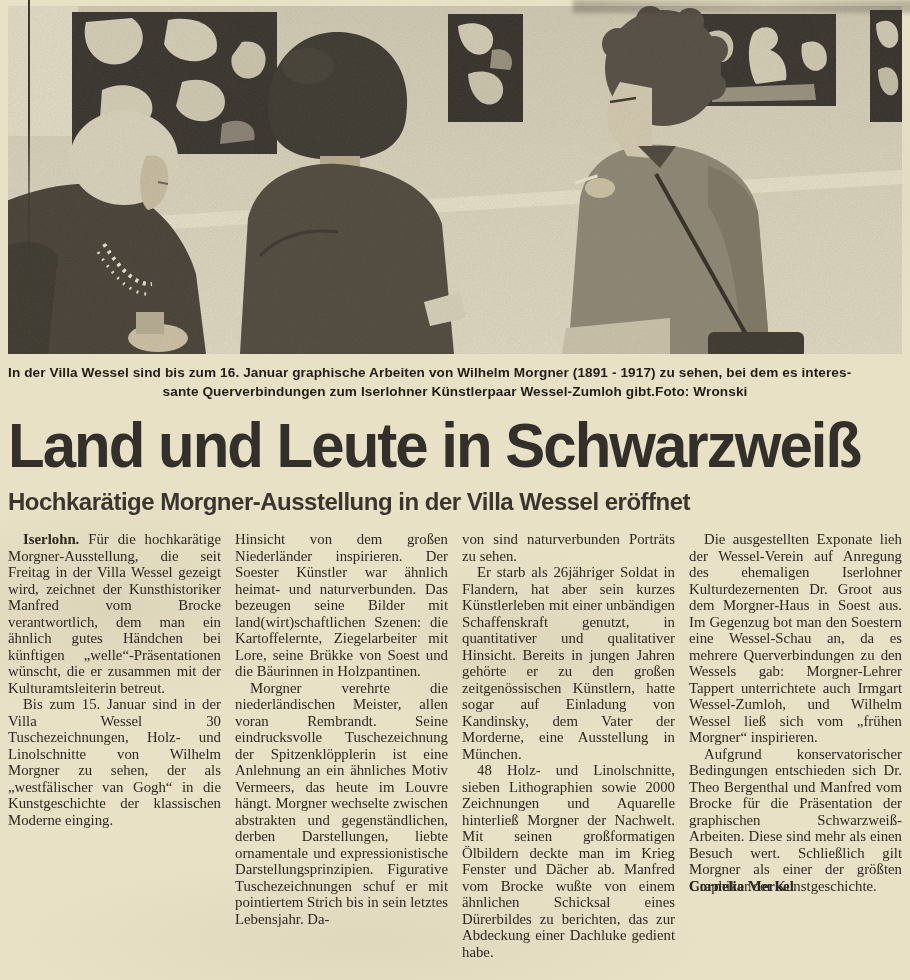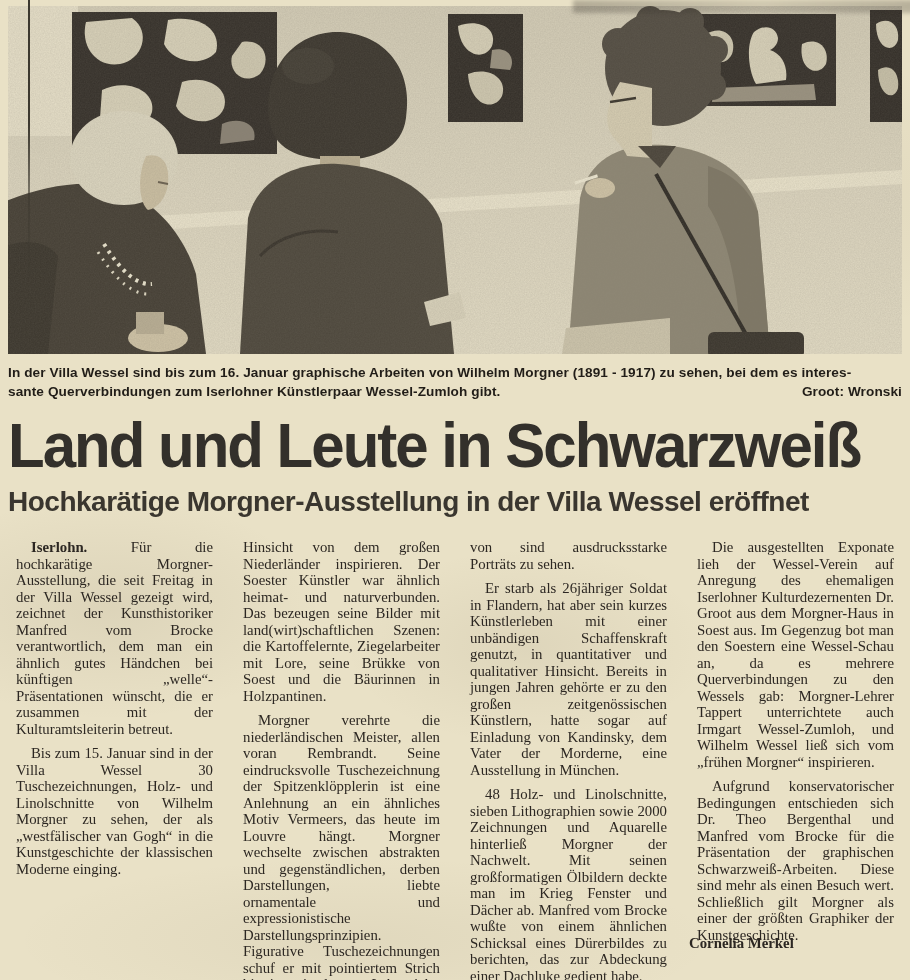--- a/index.html
+++ b/index.html
@@ -27,41 +27,41 @@
     filter:blur(2px);opacity:.55;z-index:3;
   }
   figure.photo{margin:0;width:894px;height:348px;position:relative;}
   figure.photo svg{display:block;width:100%;height:100%;}
   .caption{
     margin-top:9px;
     font-family:"Liberation Sans", sans-serif;
     font-weight:bold;font-size:13.6px;line-height:19px;color:#211d18;
     letter-spacing:.1px;
   }
-  .cap-line2{display:flex;justify-content:space-between;}
+  .cap-line2{display:flex;justify-content:center;}
   h1.headline{
     margin:13px 0 0 0;
     font-family:"Liberation Sans", sans-serif;
     font-weight:bold;font-size:60px;line-height:62px;
     letter-spacing:-2px;color:#33302b;white-space:nowrap;
     transform:scaleY(1.04);transform-origin:left top;
   }
   h2.subheadline{
     margin:10px 0 0 0;
     font-family:"Liberation Sans", sans-serif;
-    font-weight:bold;font-size:28px;line-height:32px;
+    font-weight:bold;font-size:24px;line-height:32px;
     letter-spacing:-.5px;color:#3a362f;white-space:nowrap;
   }
   .columns{
     margin-top:13px;
     display:grid;grid-template-columns:repeat(4,1fr);column-gap:14px;
     font-size:14.8px;line-height:16.5px;text-align:justify;
     color:#2c2722;
   }
-  .columns p{margin:8px;hyphens:none;}
+  .columns p{margin:0;hyphens:none;}
   .columns p.indent{text-indent:15px;}
   .byline{font-weight:bold;margin-top:-16.5px;}
 </style>
 </head>
 <body>
 
 <div class="page">
   <div class="fold-line"></div>
   <div class="bleed-smudge"></div>
 
@@ -157,38 +157,38 @@
       </g>
 
       <rect x="0" y="0" width="894" height="348" filter="url(#grain)" opacity="0.45"></rect>
     </svg>
   </figure>
 
   <div class="caption">
     <div class="cap-line">In der Villa Wessel sind bis zum 16. Januar graphische Arbeiten von Wilhelm Morgner (1891 - 1917) zu sehen, bei dem es interes-</div>
     <div class="cap-line2">
       <span>sante Querverbindungen zum Iserlohner Künstlerpaar Wessel-Zumloh gibt.</span>
-      <span class="credit">Groot: Wronski</span>
+      <span class="credit">Foto: Wronski</span>
     </div>
   </div>
 
   <h1 class="headline">Land und Leute in Schwarzweiß</h1>
   <h2 class="subheadline">Hochkarätige Morgner-Ausstellung in der Villa Wessel eröffnet</h2>
 
   <div class="columns">
       <div>
         <p class="indent"><b>Iserlohn. </b>Für die hochkarätige Morgner-Ausstellung, die seit Freitag in der Villa Wessel gezeigt wird, zeichnet der Kunsthistoriker Manfred vom Brocke verantwortlich, dem man ein ähnlich gutes Händchen bei künftigen „welle“-Präsentationen wünscht, die er zusammen mit der Kulturamtsleiterin betreut.</p>
         <p class="indent">Bis zum 15. Januar sind in der Villa Wessel 30 Tuschezeichnungen, Holz- und Linolschnitte von Wilhelm Morgner zu sehen, der als „westfälischer van Gogh“ in die Kunstgeschichte der klassischen Moderne einging.</p>
       </div>
       <div>
         <p>Hinsicht von dem großen Niederländer inspirieren. Der Soester Künstler war ähnlich heimat- und naturverbunden. Das bezeugen seine Bilder mit land(wirt)schaftlichen Szenen: die Kartoffelernte, Ziegelarbeiter mit Lore, seine Brükke von Soest und die Bäurinnen in Holzpantinen.</p>
         <p class="indent">Morgner verehrte die niederländischen Meister, allen voran Rembrandt. Seine eindrucksvolle Tuschezeichnung der Spitzenklöpplerin ist eine Anlehnung an ein ähnliches Motiv Vermeers, das heute im Louvre hängt. Morgner wechselte zwischen abstrakten und gegenständlichen, derben Darstellungen, liebte ornamentale und expressionistische Darstellungsprinzipien. Figurative Tuschezeichnungen schuf er mit pointiertem Strich bis in sein letztes Lebensjahr. Da-</p>
       </div>
       <div>
-        <p>von sind ausdrucksstarke Porträts zu sehen.</p>
+        <p>von sind naturverbunden Porträts zu sehen.</p>
         <p class="indent">Er starb als 26jähriger Soldat in Flandern, hat aber sein kurzes Künstlerleben mit einer unbändigen Schaffenskraft genutzt, in quantitativer und qualitativer Hinsicht. Bereits in jungen Jahren gehörte er zu den großen zeitgenössischen Künstlern, hatte sogar auf Einladung von Kandinsky, dem Vater der Morderne, eine Ausstellung in München.</p>
         <p class="indent">48 Holz- und Linolschnitte, sieben Lithographien sowie 2000 Zeichnungen und Aquarelle hinterließ Morgner der Nachwelt. Mit seinen großformatigen Ölbildern deckte man im Krieg Fenster und Dächer ab. Manfred vom Brocke wußte von einem ähnlichen Schicksal eines Dürerbildes zu berichten, das zur Abdeckung einer Dachluke gedient habe.</p>
       </div>
       <div>
         <p class="indent">Die ausgestellten Exponate lieh der Wessel-Verein auf Anregung des ehemaligen Iserlohner Kulturdezernenten Dr. Groot aus dem Morgner-Haus in Soest aus. Im Gegenzug bot man den Soestern eine Wessel-Schau an, da es mehrere Querverbindungen zu den Wessels gab: Morgner-Lehrer Tappert unterrichtete auch Irmgart Wessel-Zumloh, und Wilhelm Wessel ließ sich vom „frühen Morgner“ inspirieren.</p>
         <p class="indent">Aufgrund konservatorischer Bedingungen entschieden sich Dr. Theo Bergenthal und Manfred vom Brocke für die Präsentation der graphischen Schwarzweiß-Arbeiten. Diese sind mehr als einen Besuch wert. Schließlich gilt Morgner als einer der größten Graphiker der Kunstgeschichte.</p>
         <div class="byline">Cornelia Merkel</div>
       </div>
     </div>
 </div>

